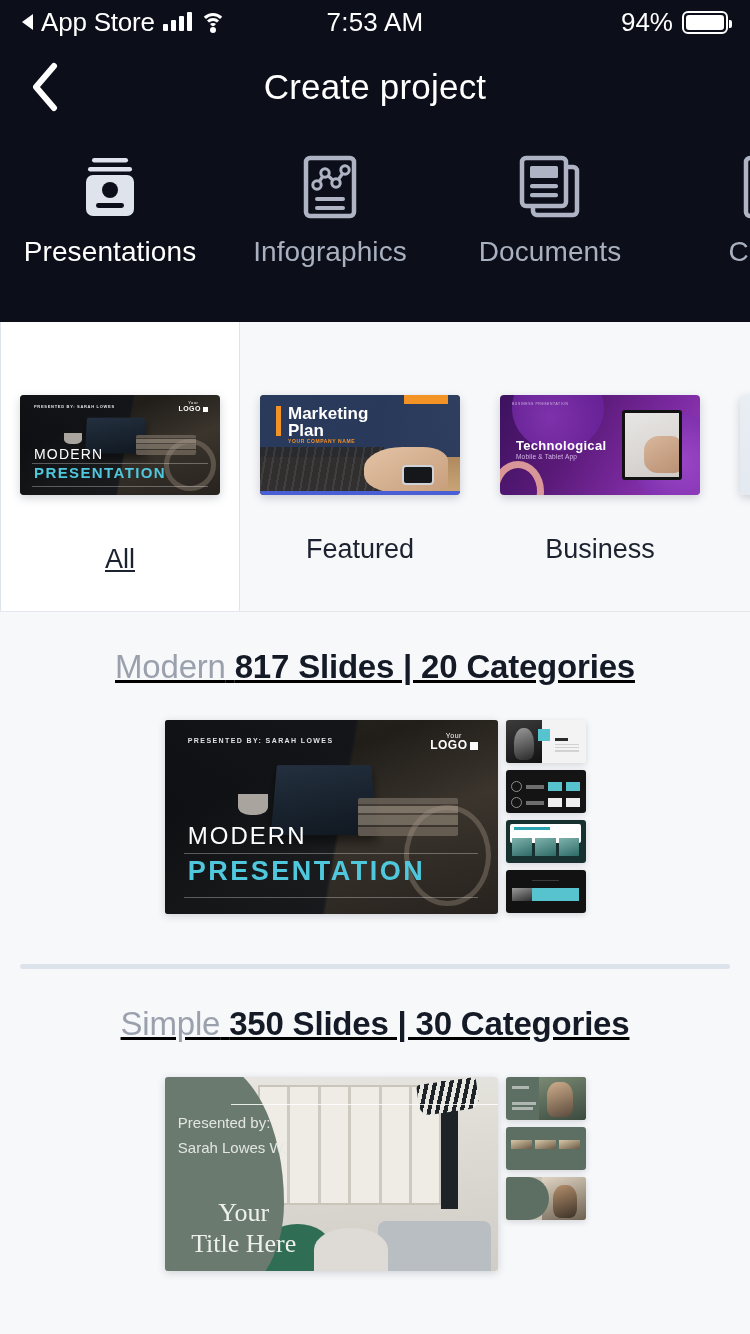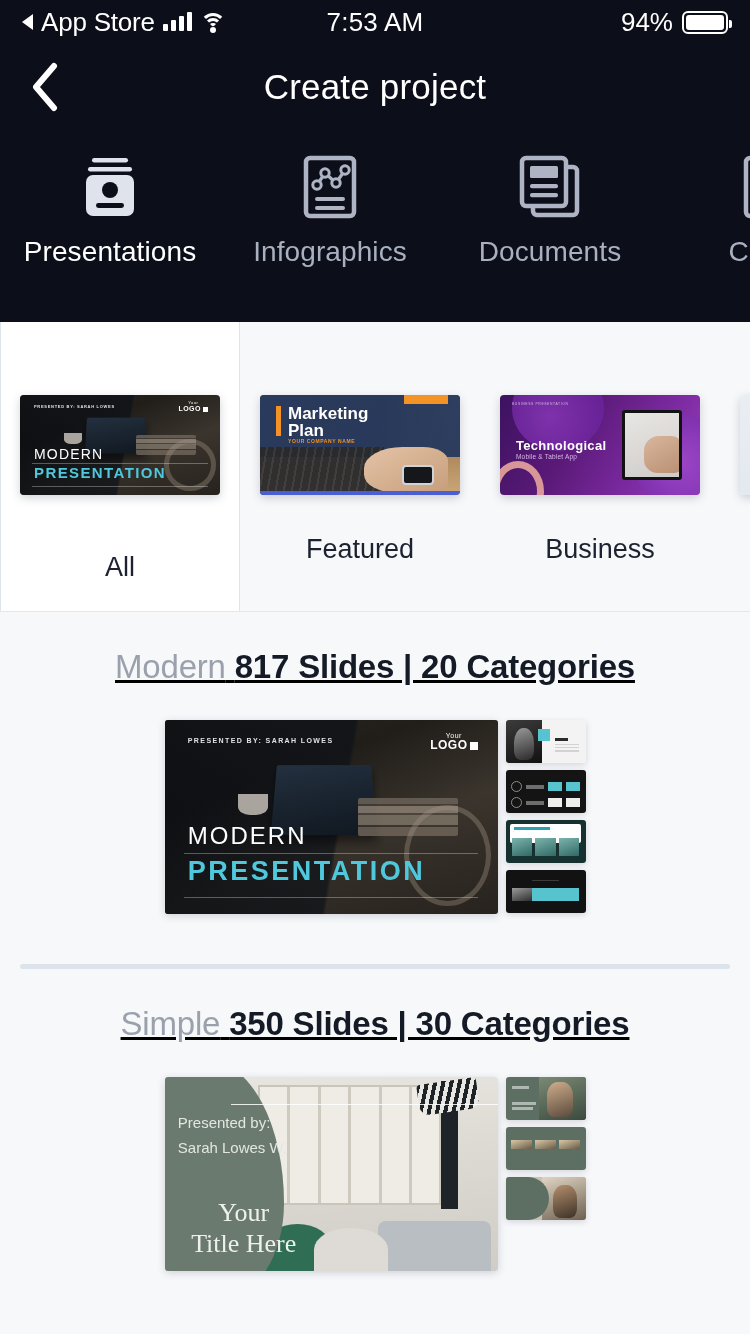--- a/index.html
+++ b/index.html
@@ -65,21 +65,21 @@
   }
   .cardwrap{ flex:0 0 240px; display:flex; flex-direction:column; align-items:center;
              justify-content:center; position:relative; }
   .cardwrap.selected{ background:#ffffff; border:1px solid #dfe4eb; border-top:none; border-bottom:none; }
   .thumb-sm{
     width:200px; height:100px; border-radius:4px; overflow:hidden; position:relative;
     background:#fff; box-shadow:0 3px 10px rgba(30,40,60,.20); margin-bottom:44px;
   }
   .card-lbl{ position:absolute; bottom:46px; left:0; right:0; text-align:center;
              font-size:27px; color:#1c2230; }
-  .cardwrap.selected .card-lbl{ bottom:28px; }
+  .cardwrap.selected .card-lbl{ bottom:36px;text-decoration:underline; }
 
   
   .section{ padding-top:36px; }
   .sec-head{ text-align:center; font-size:33px; letter-spacing:-0.2px;text-decoration:underline; }
   .sec-head .muted{ color:#9aa1ad; font-weight:400; }
   .sec-head .strong{ color:#141a26; font-weight:700; }
   .preview{ margin-top:34px; display:flex; justify-content:center; gap:8px; }
   .big-slide{ width:333px; height:194px; border-radius:3px; overflow:hidden; position:relative;
               box-shadow:0 2px 9px rgba(30,40,60,.18); }
   .mini-col{ display:flex; flex-direction:column; gap:7px; }

